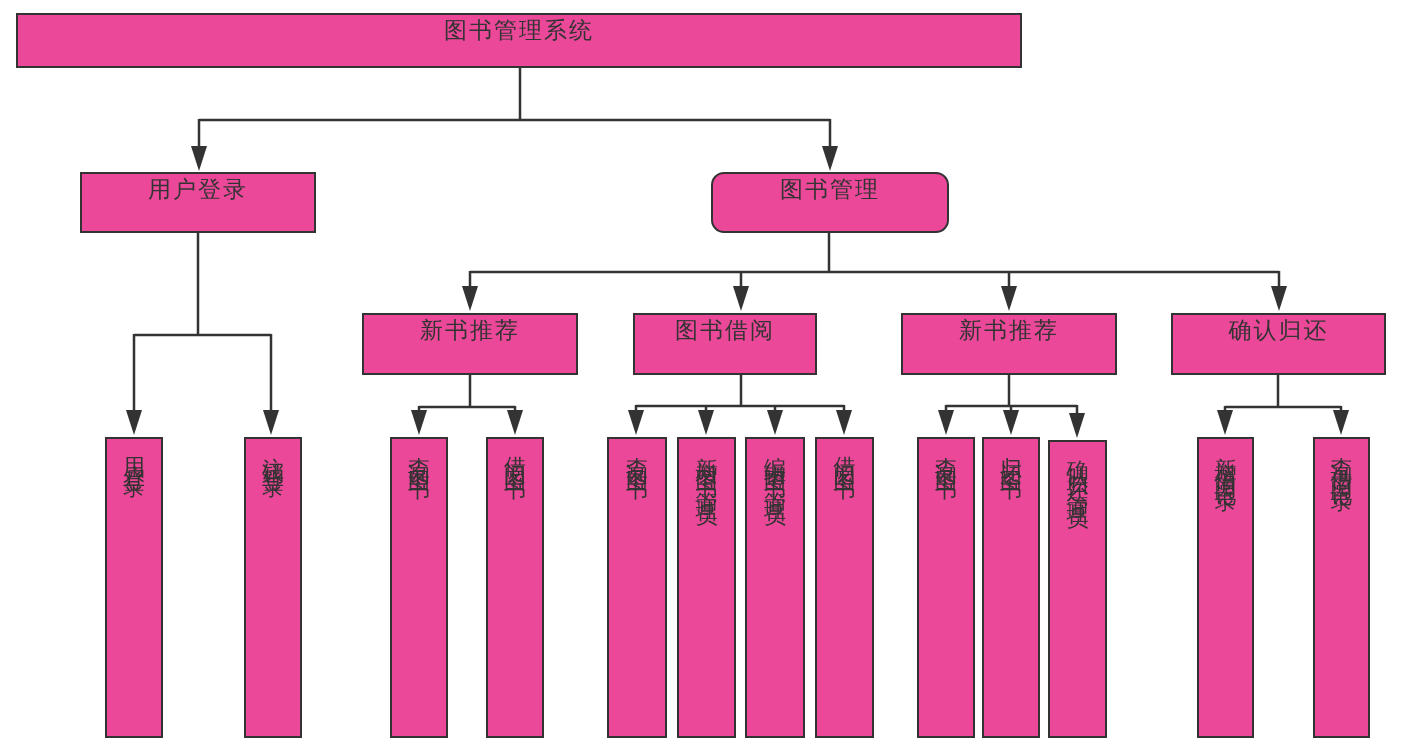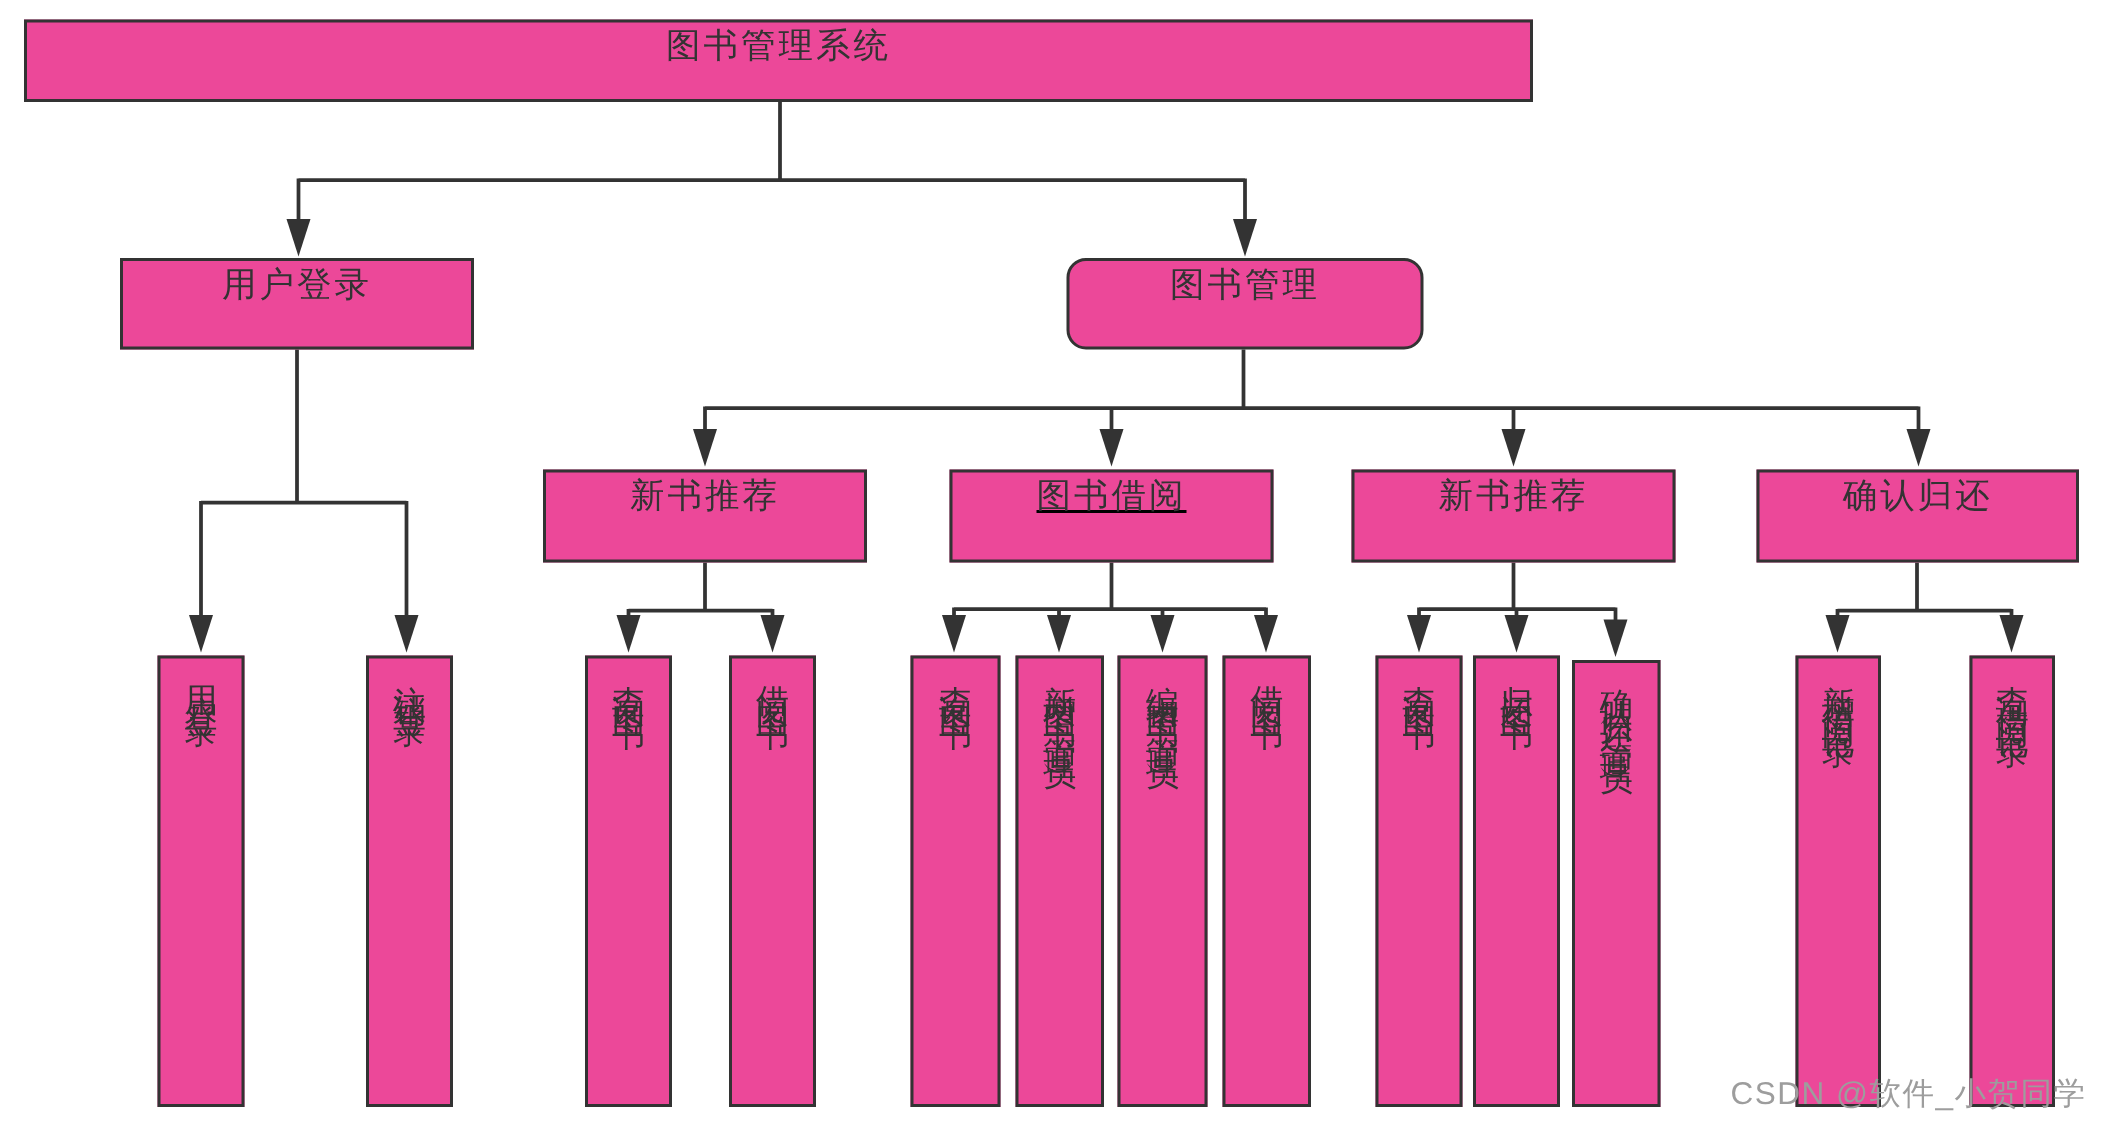--- a/index.html
+++ b/index.html
@@ -119,21 +119,21 @@
   <div class="box" style="left:80px; top:172px; width:236px; height:61px;">
     <span class="hlabel">用户登录</span>
   </div>
   <div class="box" style="left:711px; top:172px; width:238px; height:61px;border-radius:13px;">
     <span class="hlabel">图书管理</span>
   </div>
 
   <div class="box" style="left:362px; top:313px; width:216px; height:62px;">
     <span class="hlabel">新书推荐</span>
   </div>
-  <div class="box" style="left:633px; top:313px; width:216px; height:62px;text-decoration:underline;">
+  <div class="box" style="left:633px; top:313px; width:184px; height:62px;">
     <span class="hlabel">图书借阅</span>
   </div>
   <div class="box" style="left:901px; top:313px; width:216px; height:62px;">
     <span class="hlabel">新书推荐</span>
   </div>
   <div class="box" style="left:1171px; top:313px; width:215px; height:62px;">
     <span class="hlabel">确认归还</span>
   </div>
 
   <div class="box" style="left:105px; top:437px; width:58px; height:301px;">
@@ -173,15 +173,14 @@
     <span class="vlabel">确认归还（管理员）</span>
   </div>
 
   <div class="box" style="left:1197px; top:437px; width:57px; height:301px;">
     <span class="vlabel">新增借阅记录</span>
   </div>
   <div class="box" style="left:1313px; top:437px; width:57px; height:301px;">
     <span class="vlabel">查询借阅记录</span>
   </div>
 
-  <div class="watermark">CSDN @软件_小贺同学</div>
 
 </div>
 
 </body></html>

